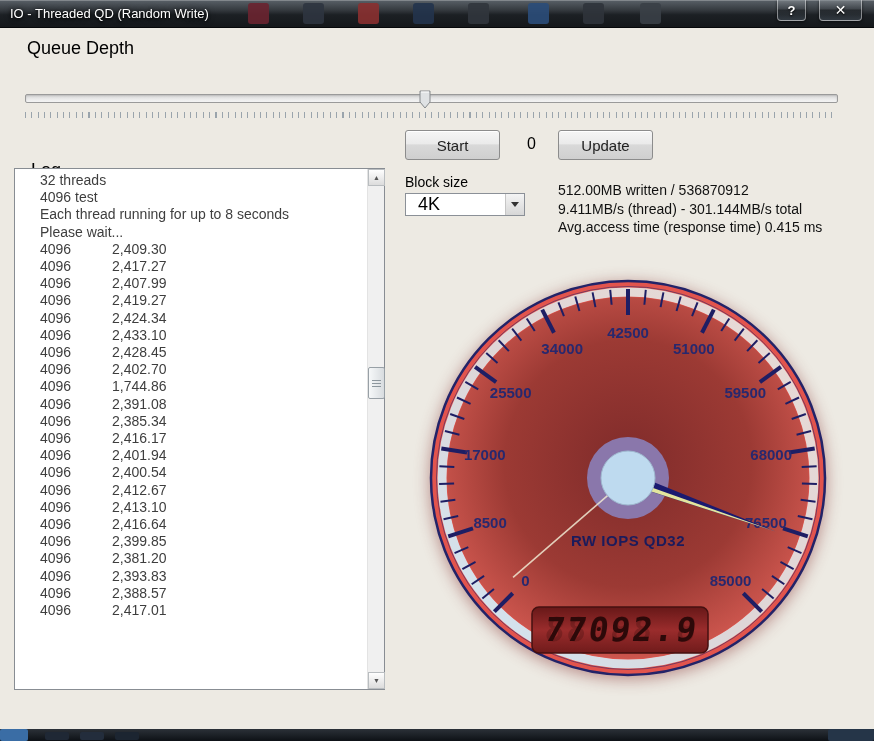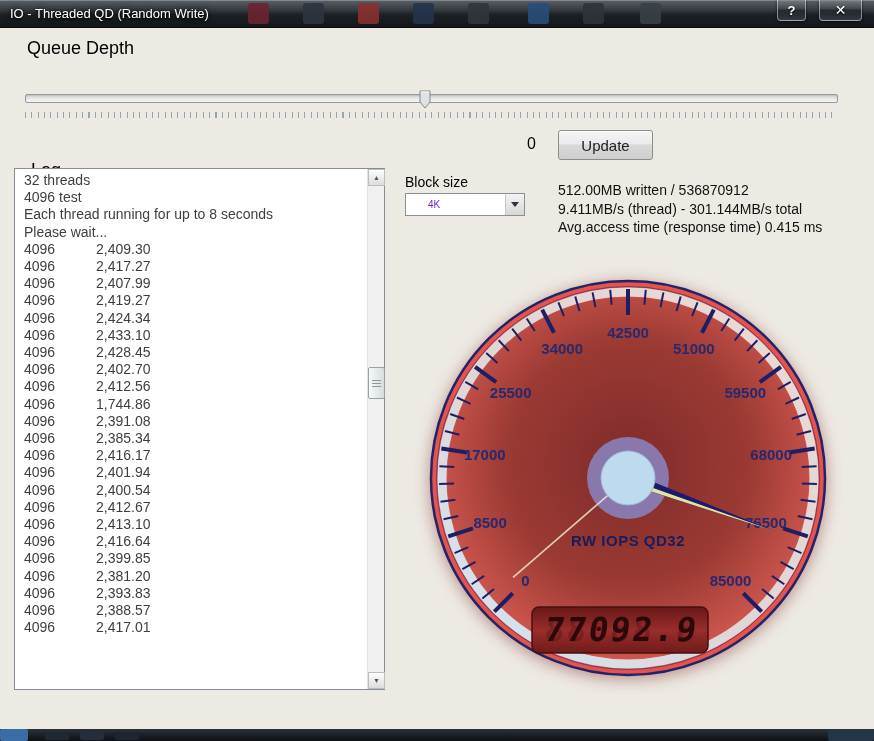--- a/index.html
+++ b/index.html
@@ -71,39 +71,39 @@
   }
   .btn-start{ left:405px; top:130px; }
   .btn-update{ left:558px; top:130px; }
   .counter{ position:absolute; left:527px; top:135px; font-size:16px; color:#000; }
 
   
   .combo{
     position:absolute; left:405px; top:193px; width:120px; height:23px;
     background:#fff; border:1px solid #8b9097; display:flex; align-items:center;
   }
-  .combo-value{ flex:1; font-size:10px; color:#6d28d9; padding-left:22px; }
+  .combo-value{ flex:1; font-size:18px; color:#000000; padding-left:12px; }
   .combo-arrow{
     width:19px; height:100%; border-left:1px solid #c6c6c6;
     background:linear-gradient(#f4f4f4,#d7d7d7);
     display:flex; align-items:center; justify-content:center;
   }
   .tri{ width:0; height:0; border-left:4px solid transparent; border-right:4px solid transparent; border-top:5px solid #333; }
 
   
   .status{ position:absolute; left:558px; top:181px; font-size:14px; color:#111; line-height:18.5px; white-space:nowrap; }
 
   
   .log-box{
     position:absolute; left:14px; top:168px; width:371px; height:522px;
     background:#fff; border:1px solid #888d93;
   }
   .log-content{
     position:absolute; left:1px; top:1px; right:18px; bottom:1px;
-    padding:2px 0 0 8px; overflow:hidden;
+    padding:2px 0 0 24px; overflow:hidden;
     font-size:14px; color:#3e3e3e; line-height:17.2px;
   }
   .log-line{ white-space:pre; }
   .log-line .c1{ display:inline-block; width:72px; }
 
   
   .sb{ position:absolute; top:0; right:0; width:17px; height:100%; background:#f0f0f0; border-left:1px solid #e3e3e3; }
   .sb-btn{
     position:absolute; left:0; width:17px; height:17px;
     background:linear-gradient(#fefefe,#dcdcdc);
@@ -156,20 +156,21 @@
   <div class="slider-thumb">
     <svg width="12" height="19">
       <polygon points="1,1 11,1 11,12 6,18 1,12" fill="#dfe2e4" stroke="#85898c"></polygon>
       <line x1="2" y1="2" x2="10" y2="2" stroke="#ffffff" stroke-width="1"></line>
     </svg>
   </div>
   <div class="slider-ticks"></div>
 
   <span class="lbl" style="left:31px; top:132px;">Log</span>
 
+  <div class="btn btn-start" style="top:102px;">Start</div>
   <span class="counter" style="top:107px;">0</span>
   <div class="btn btn-update" style="top:102px;">Update</div>
 
   <span class="lbl" style="left:405px; top:146px; font-size:14px;">Block size</span>
   <div class="combo" style="top:165px;">
     <span class="combo-value">4K</span>
     <span class="combo-arrow">
       <span class="tri"></span>
     </span>
   </div>
@@ -187,21 +188,20 @@
         <div class="log-line">Each thread running for up to 8 seconds</div>
         <div class="log-line">Please wait...</div>
         <div class="log-line"><span class="c1">4096</span><span>2,409.30</span></div>
         <div class="log-line"><span class="c1">4096</span><span>2,417.27</span></div>
         <div class="log-line"><span class="c1">4096</span><span>2,407.99</span></div>
         <div class="log-line"><span class="c1">4096</span><span>2,419.27</span></div>
         <div class="log-line"><span class="c1">4096</span><span>2,424.34</span></div>
         <div class="log-line"><span class="c1">4096</span><span>2,433.10</span></div>
         <div class="log-line"><span class="c1">4096</span><span>2,428.45</span></div>
         <div class="log-line"><span class="c1">4096</span><span>2,402.70</span></div>
-        <div class="log-line"><span class="c1">4096</span><span>2,412.56</span></div>
         <div class="log-line"><span class="c1">4096</span><span>1,744.86</span></div>
         <div class="log-line"><span class="c1">4096</span><span>2,391.08</span></div>
         <div class="log-line"><span class="c1">4096</span><span>2,385.34</span></div>
         <div class="log-line"><span class="c1">4096</span><span>2,416.17</span></div>
         <div class="log-line"><span class="c1">4096</span><span>2,401.94</span></div>
         <div class="log-line"><span class="c1">4096</span><span>2,400.54</span></div>
         <div class="log-line"><span class="c1">4096</span><span>2,412.67</span></div>
         <div class="log-line"><span class="c1">4096</span><span>2,413.10</span></div>
         <div class="log-line"><span class="c1">4096</span><span>2,416.64</span></div>
         <div class="log-line"><span class="c1">4096</span><span>2,399.85</span></div>

